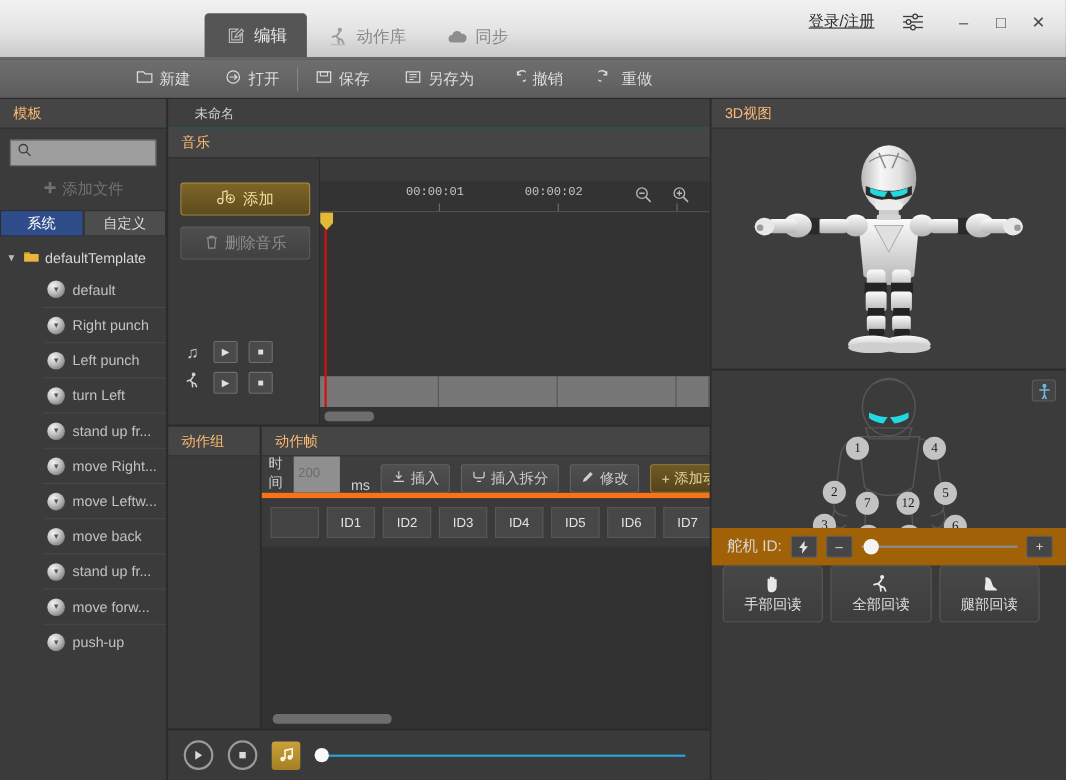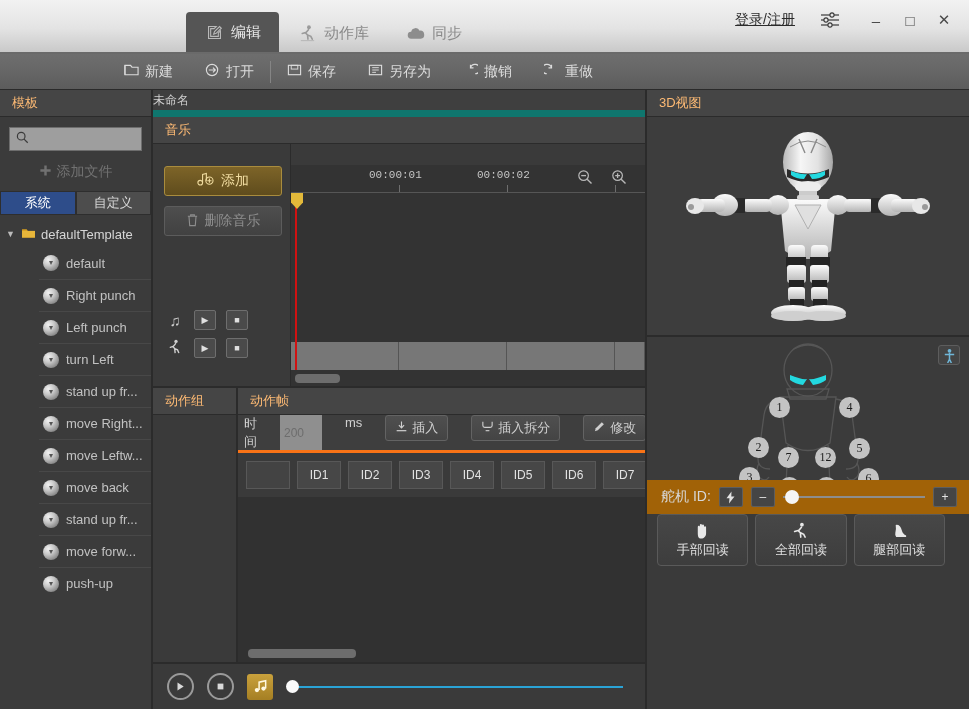--- a/index.html
+++ b/index.html
@@ -108,22 +108,22 @@
     background: radial-gradient(circle at 34% 30%, #f2f2f2 0%, #c7c7c7 38%, #8e8e8e 72%, #6d6d6d 100%);
     display: flex; align-items: center; justify-content: center;
   }
   .ball::after { content: "\25BE"; font-size: 8px; color: #555; line-height: 1; }
 
   
   .center { flex: 1; display: flex; flex-direction: column; min-width: 0;
             border-right: 2px solid #2b2b2b; }
   .doc-title {
     height: 27px; flex: 0 0 27px; display: flex; align-items: center;
-    padding-left: 0; color: #cfcfcf; font-size: 12px;
-    background: #3f3f3f; border-bottom: 7px solid #0f766e;
+    padding-left: 24px; color: #cfcfcf; font-size: 12px;
+    background: #3f3f3f; border-bottom: 1px solid #0f766e;
   }
   
   .music-panel { flex: 0 0 271px; display: flex; flex-direction: column; background: #3a3a3a;
                  border-bottom: 2px solid #2b2b2b; }
   .music-body { flex: 1; display: flex; min-height: 0; }
   .music-left { width: 137px; flex: 0 0 137px; padding: 22px 10px 0 11px; position: relative; }
   .btn-add-music {
     height: 30px; width: 118px; display: flex; align-items: center; justify-content: center; gap: 6px;
     background: linear-gradient(to bottom,#7d6428,#5f4c1d);
     border: 1px solid #a98c3d; border-radius: 3px;
@@ -162,23 +162,23 @@
                    background: #e3b93a; clip-path: polygon(0 0,100% 0,100% 60%,50% 100%,0 60%); z-index: 4; }
   .hscroll { height: 16px; flex: 0 0 16px; background: #333333; display: flex; align-items: center; padding-left: 4px; }
   .hscroll-thumb { height: 9px; width: 45px; background: #6d6d6d; border-radius: 4px; }
 
   
   .frames-panel { flex: 1; display: flex; min-height: 0; }
   .group-col { width: 85px; flex: 0 0 85px; display: flex; flex-direction: column;
                border-right: 2px solid #2b2b2b; background: #3a3a3a; }
   .group-body { flex: 1; background: #3a3a3a; }
   .frames-col { flex: 1; display: flex; flex-direction: column; min-width: 0; }
-  .frame-toolbar { height: 38px; flex: 0 0 38px; display: flex; align-items: flex-start;
-                   gap: 23px; padding-left: 6px; background: #3e3e3e;
-                   border-bottom: 3px solid #f97316; overflow: hidden; }
+  .frame-toolbar { height: 38px; flex: 0 0 38px; display: flex; align-items: flex-end;
+                   gap: 10px; padding-left: 6px; background: #3e3e3e;
+                   border-bottom: 5px solid #f97316; overflow: hidden; }
   .lbl { color: #d0d0d0; font-size: 13px; }
   .time-input {
     width: 42px; height: 36px; background: #8f8f8f; border: none;
     color: #6d6d6d; font-size: 12px; padding: 0 4px; outline: none; font-family: inherit;
   }
   .tbtn {
     height: 26px; display: flex; align-items: center; gap: 4px; padding: 0 9px;
     background: linear-gradient(to bottom,#4f4f4f,#444444);
     border: 1px solid #636363; border-radius: 3px;
     color: #cfcfcf; font-size: 13px; cursor: default; white-space: nowrap;

